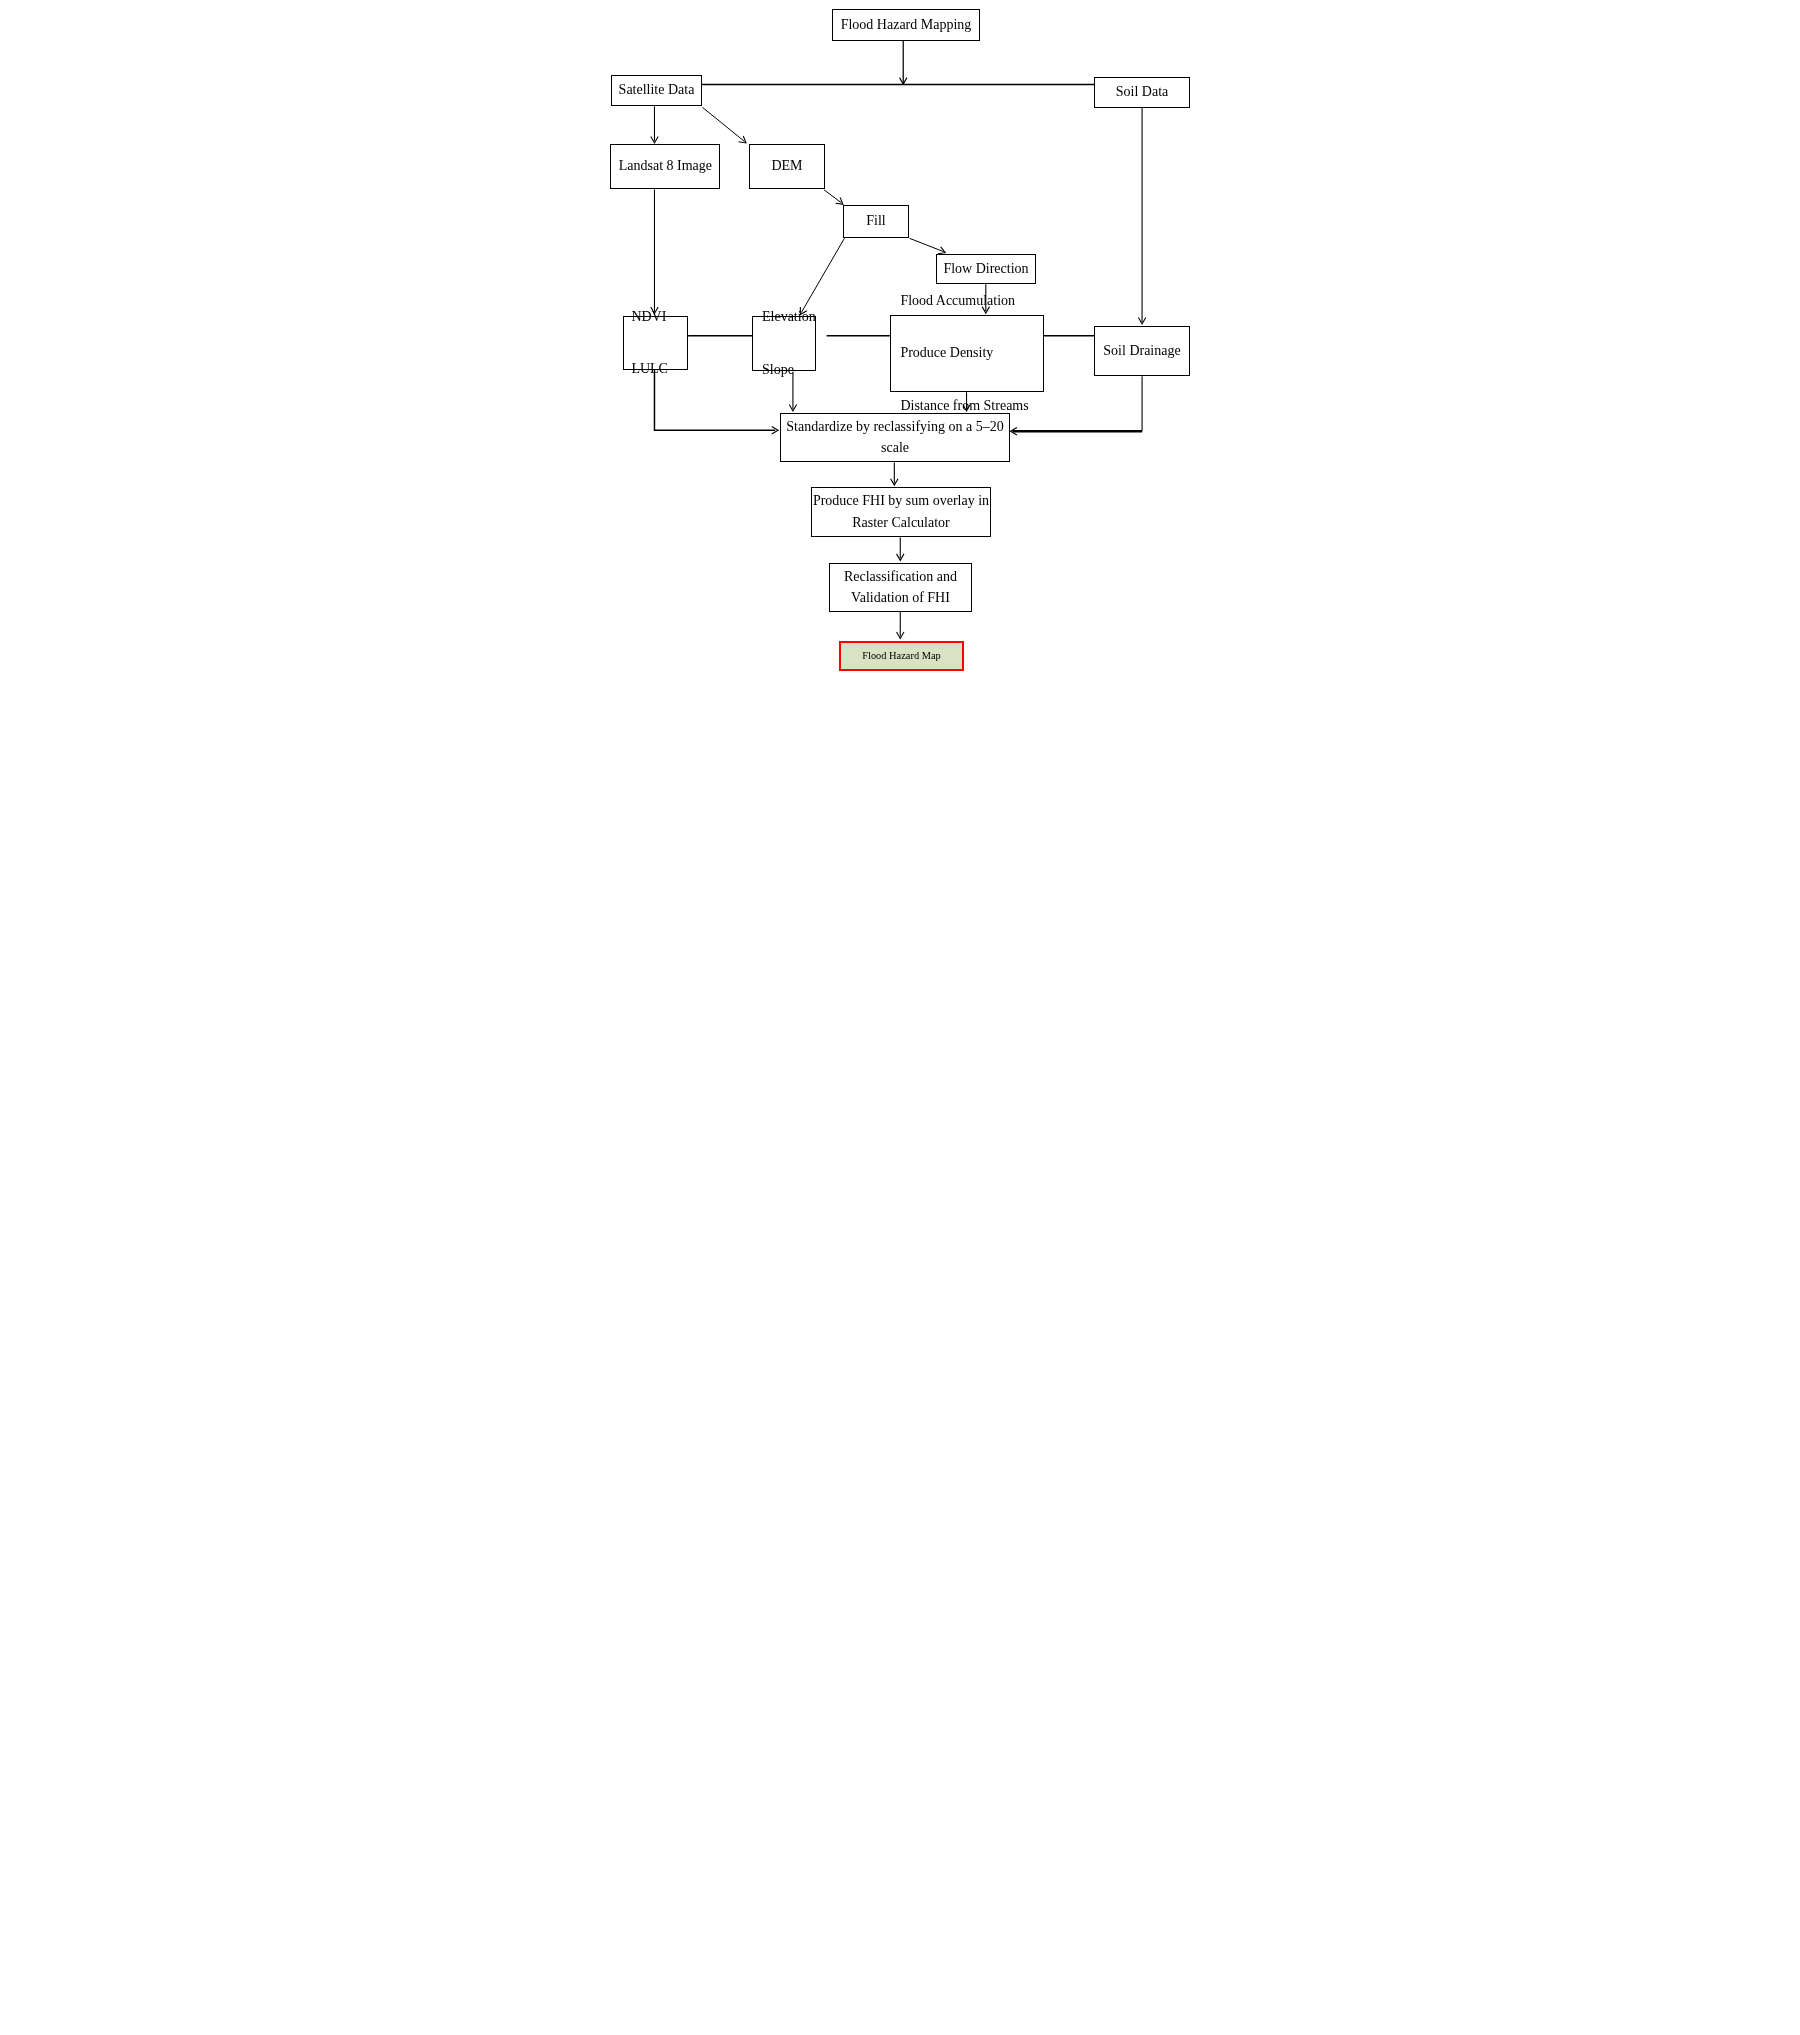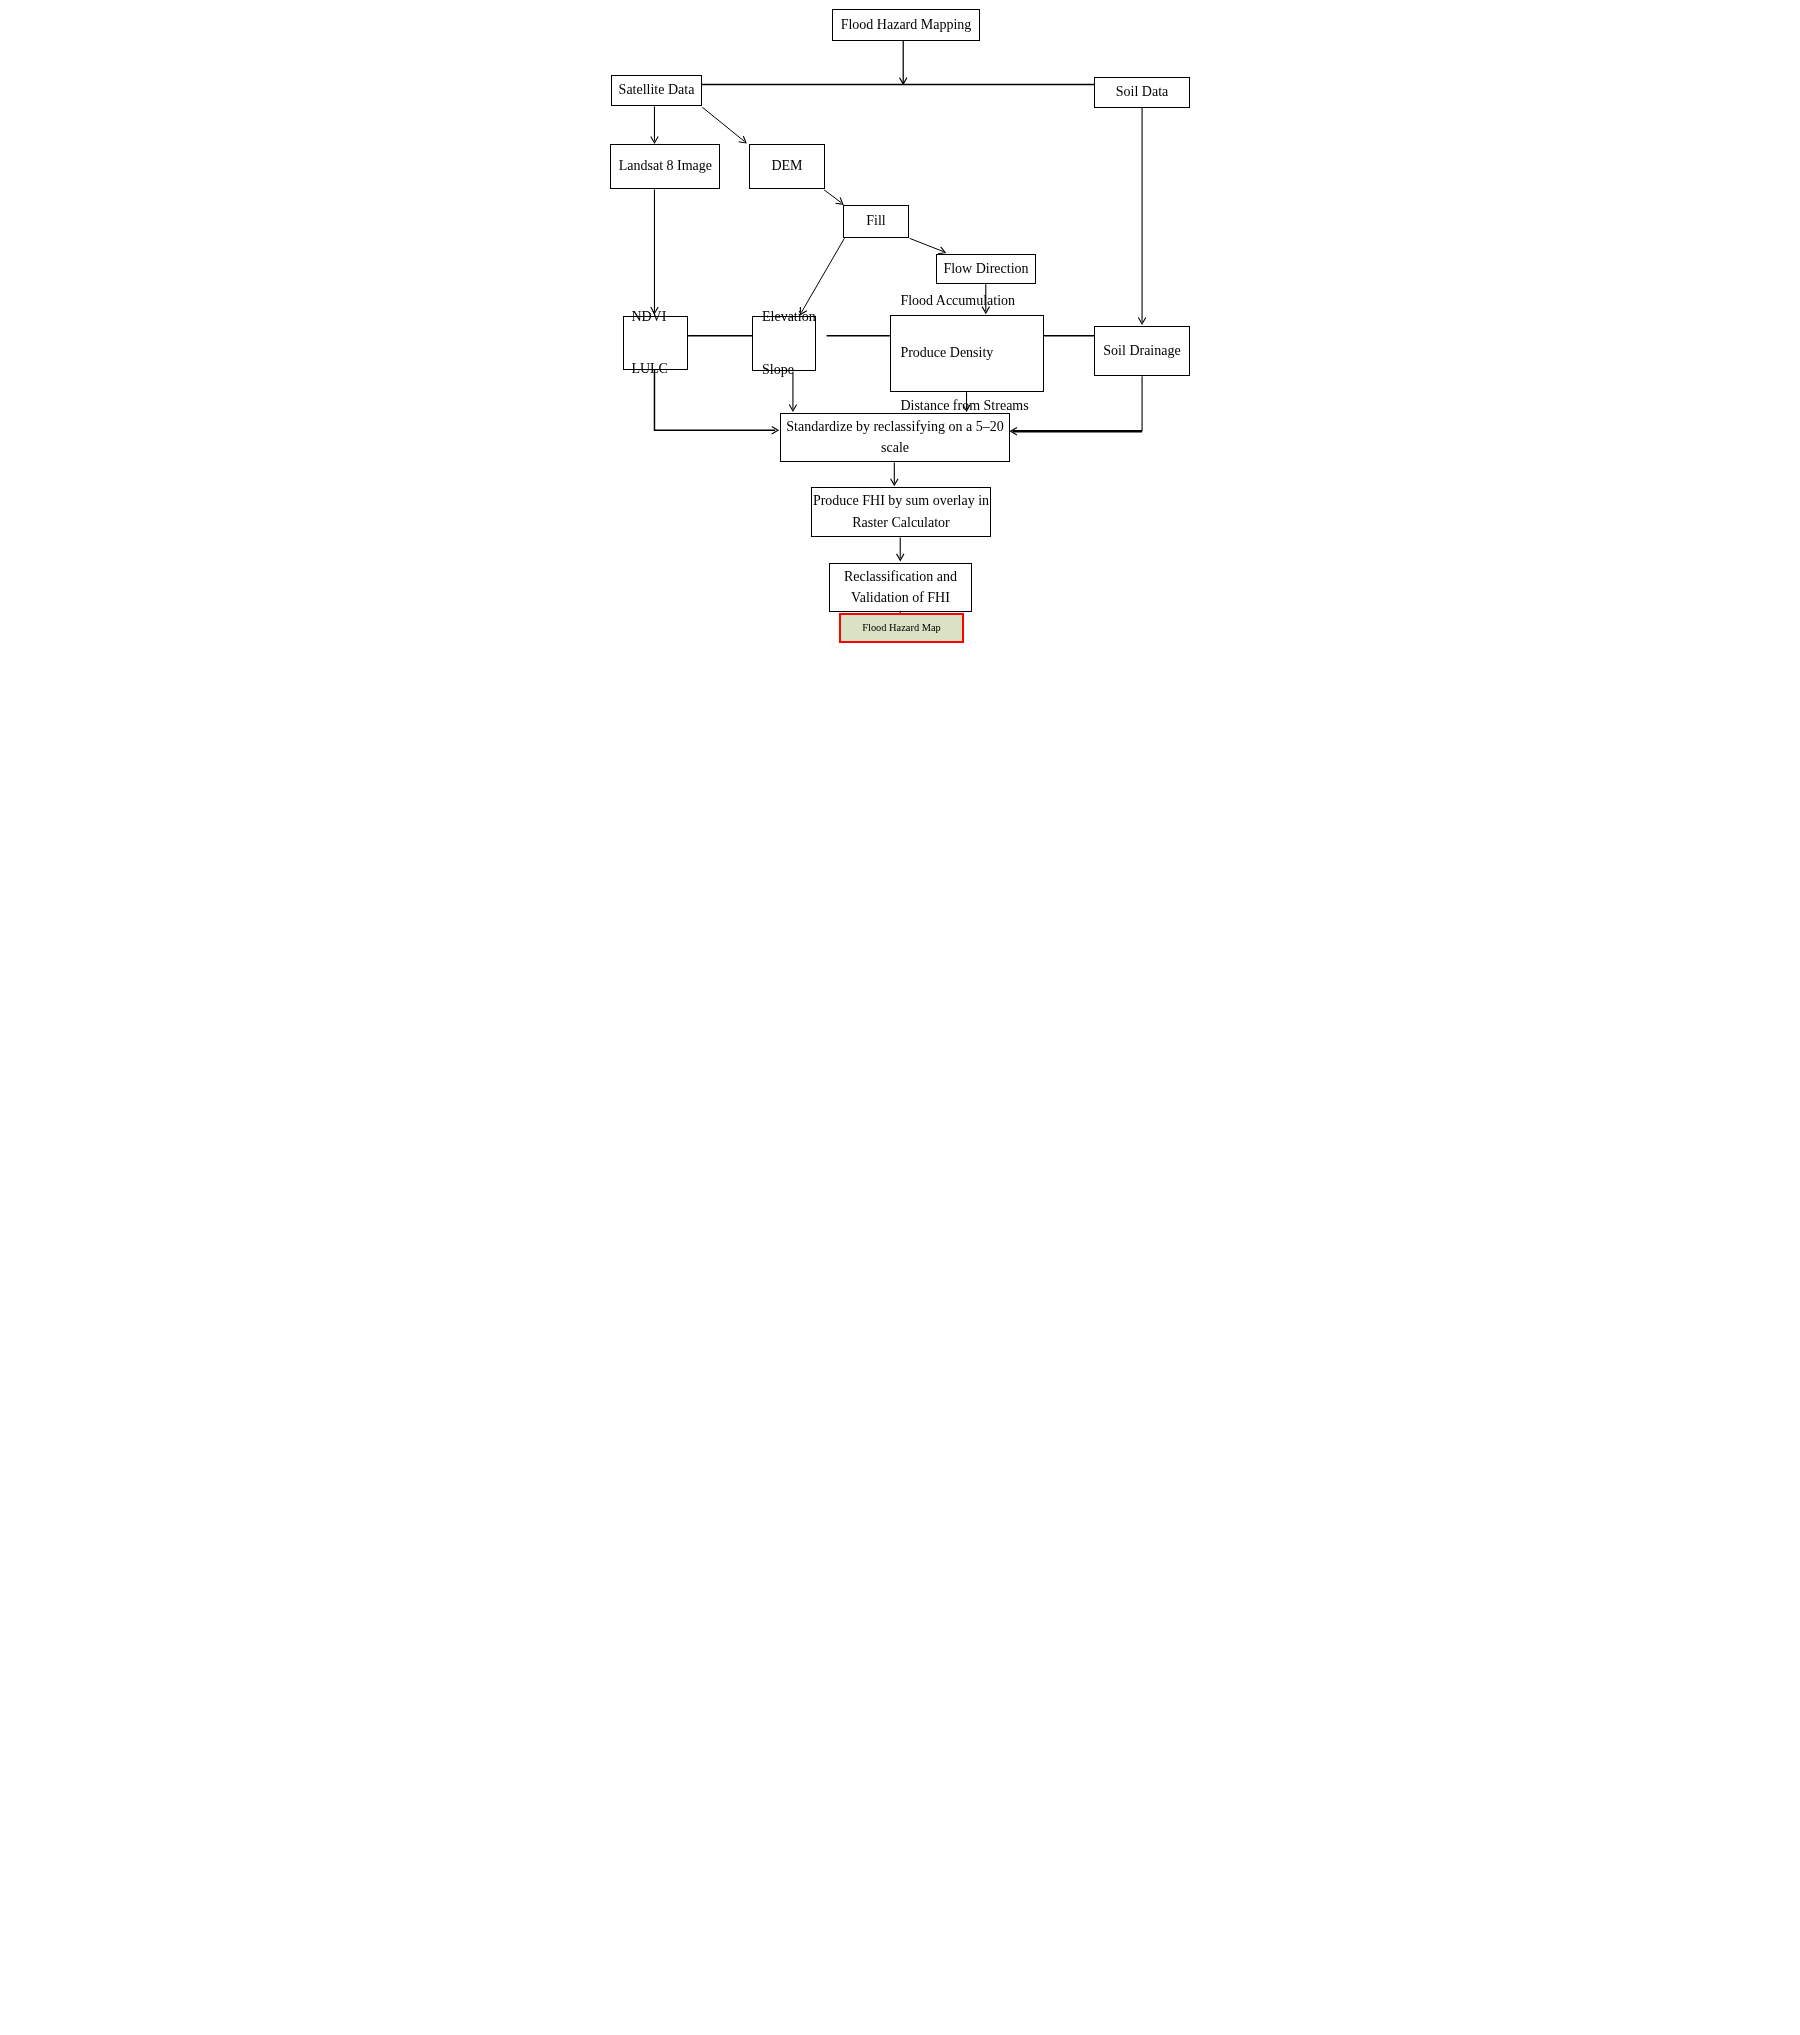--- a/index.html
+++ b/index.html
@@ -22,21 +22,21 @@
   .n-dem{left:149px;top:144px;width:76px;height:45px;}
   .n-fill{left:243px;top:205px;width:66px;height:33px;}
   .n-flowdir{left:336px;top:254px;width:100px;height:30px;}
   .n-ndvi{left:23px;top:316px;width:65px;height:54px;padding-left:7.4px;}
   .n-elev{left:152px;top:316px;width:64px;height:55px;padding-left:9px;}
   .n-flowacc{left:290px;top:315px;width:154px;height:77px;padding-left:9.4px;}
   .n-soildrain{left:494px;top:326px;width:96px;height:50px;}
   .n-standardize{left:180px;top:413px;width:230px;height:49px;}
   .n-produce{left:211px;top:487px;width:180px;height:50px;}
   .n-reclass{left:229px;top:563px;width:143px;height:49px;}
-  .n-fhm{left:239px;top:613px;width:125px;height:30px;border-width:2px;font-size:10.4px;}
+  .n-fhm{left:239px;top:641px;width:125px;height:30px;border-width:2px;font-size:10.4px;}
   svg line, svg path, svg polyline{stroke:#000;}
 </style>
 </head>
 <body>
 
 <div id="canvas">
 
   <svg id="wires" width="600" height="678" viewBox="0 0 1213 1371">
 
     <g>

